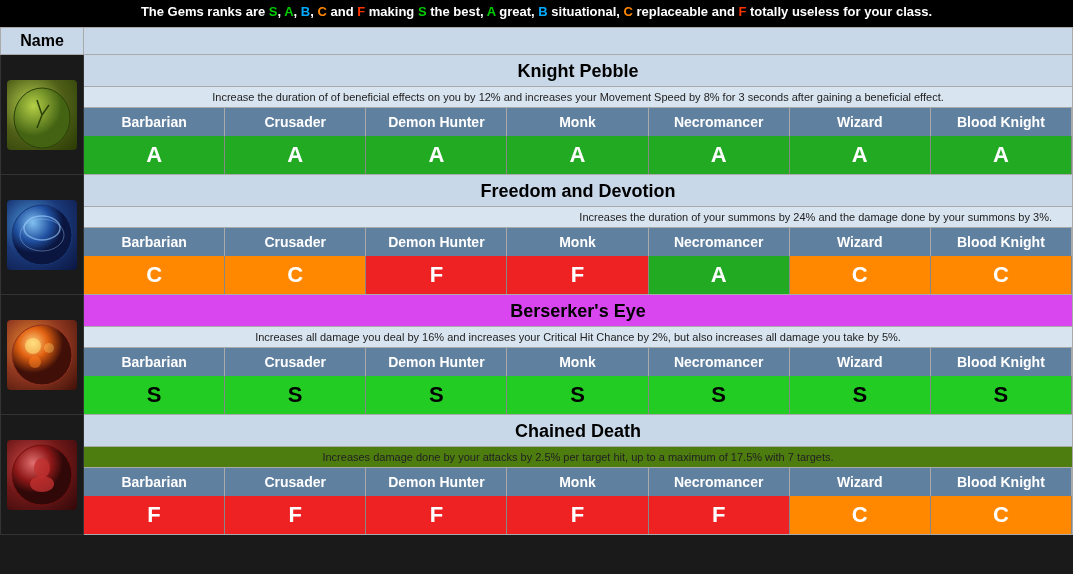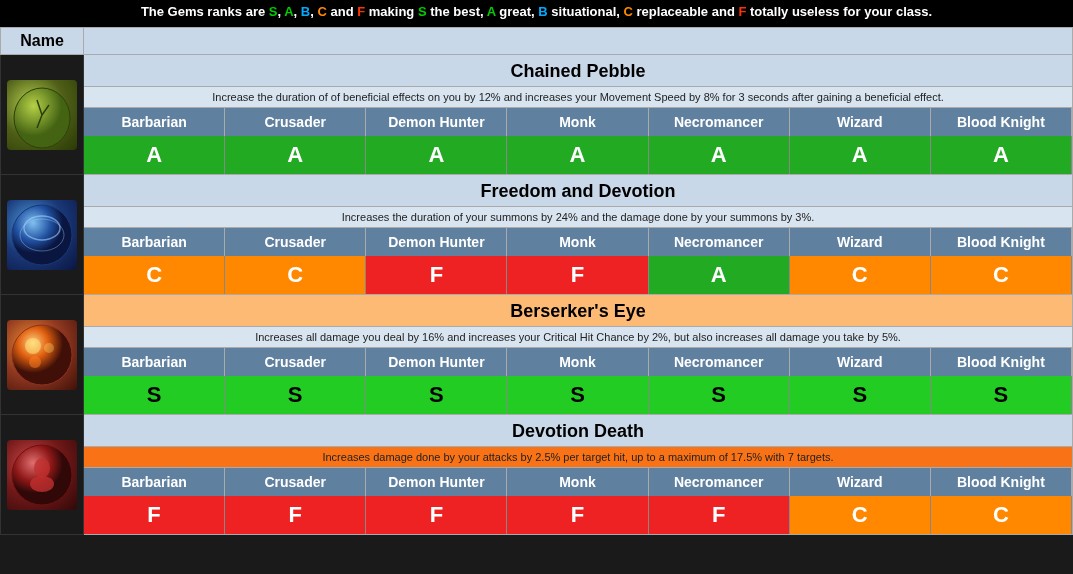--- a/index.html
+++ b/index.html
@@ -80,21 +80,21 @@
                     <stop offset="100%" stop-color="#3a5810"></stop>
                   </radialGradient>
                 </defs>
       <line x1="30" y1="20" x2="35" y2="35" stroke="#2a4008" stroke-width="1.5"></line>
       <line x1="35" y1="35" x2="42" y2="25" stroke="#2a4008" stroke-width="1.5"></line>
       <line x1="35" y1="35" x2="30" y2="48" stroke="#2a4008" stroke-width="1.5"></line>
       <ellipse cx="35" cy="38" rx="28" ry="30" fill="none" stroke="#2a4008" stroke-width="1"></ellipse>
     </svg></div>
           </td>
           <td style="background: rgb(200, 216, 232); padding: 0px; border: 1px solid rgb(170, 170, 170); vertical-align: top;">
-            <div style="text-align: center; font-size: 18px; font-weight: bold; padding: 6px 0px 4px; border-bottom: 1px solid rgb(170, 170, 170); background: rgb(200, 216, 232);">Chained Pebble</div>
+            <div style="text-align: center; font-size: 18px; font-weight: bold; padding: 6px 0px 4px; border-bottom: 1px solid rgb(170, 170, 170); background: rgb(200, 216, 232);">Knight Pebble</div>
             <div style="text-align: center; font-size: 11px; padding: 4px 36px; color: rgb(34, 34, 34); border-bottom: 1px solid rgb(170, 170, 170); background: rgb(216, 228, 240);">Increase the duration of of beneficial effects on you by 12% and increases your Movement Speed by 8% for 3 seconds after gaining a beneficial effect.</div>
             <div style="display: grid; grid-template-columns: repeat(7, 1fr); background: rgb(96, 128, 160);">
               <div style="text-align: center; font-weight: bold; font-size: 14px; color: rgb(255, 255, 255); padding: 6px 0px; border-right: 1px solid rgb(170, 170, 170);">Barbarian</div>
               <div style="text-align: center; font-weight: bold; font-size: 14px; color: rgb(255, 255, 255); padding: 6px 0px; border-right: 1px solid rgb(170, 170, 170);">Crusader</div>
               <div style="text-align: center; font-weight: bold; font-size: 14px; color: rgb(255, 255, 255); padding: 6px 0px; border-right: 1px solid rgb(170, 170, 170);">Demon Hunter</div>
               <div style="text-align: center; font-weight: bold; font-size: 14px; color: rgb(255, 255, 255); padding: 6px 0px; border-right: 1px solid rgb(170, 170, 170);">Monk</div>
               <div style="text-align: center; font-weight: bold; font-size: 14px; color: rgb(255, 255, 255); padding: 6px 0px; border-right: 1px solid rgb(170, 170, 170);">Necromancer</div>
               <div style="text-align: center; font-weight: bold; font-size: 14px; color: rgb(255, 255, 255); padding: 6px 0px; border-right: 1px solid rgb(170, 170, 170);">Wizard</div>
               <div style="text-align: center; font-weight: bold; font-size: 14px; color: rgb(255, 255, 255); padding: 6px 0px; border-right: 1px solid rgb(170, 170, 170);">Blood Knight</div>
             </div>
@@ -120,21 +120,21 @@
                   </radialGradient>
                 </defs>
       <circle cx="35" cy="35" r="30" fill="url(#g1)"></circle>
       <ellipse cx="35" cy="28" rx="18" ry="12" fill="none" stroke="#a0d0ff" stroke-width="1.5" opacity="0.6"></ellipse>
       <ellipse cx="35" cy="35" rx="22" ry="16" fill="none" stroke="#a0d0ff" stroke-width="1" opacity="0.4"></ellipse>
       <circle cx="35" cy="35" r="30" fill="none" stroke="#1a3878" stroke-width="1"></circle>
     </svg></div>
           </td>
           <td style="background: #f97316; padding: 0px; border: 1px solid rgb(170, 170, 170); vertical-align: top;">
             <div style="text-align: center; font-size: 18px; font-weight: bold; padding: 6px 0px 4px; border-bottom: 1px solid rgb(170, 170, 170); background: rgb(200, 216, 232);">Freedom and Devotion</div>
-            <div style="text-align: center; font-size: 11px; padding: 4px 20px; color: rgb(34, 34, 34); border-bottom: 1px solid rgb(170, 170, 170); background: rgb(216, 228, 240);">Increases the duration of your summons by 24% and the damage done by your summons by 3%.</div>
+            <div style="text-align: right; font-size: 11px; padding: 4px 20px; color: rgb(34, 34, 34); border-bottom: 1px solid rgb(170, 170, 170); background: rgb(216, 228, 240);">Increases the duration of your summons by 24% and the damage done by your summons by 3%.</div>
             <div style="display: grid; grid-template-columns: repeat(7, 1fr); background: rgb(96, 128, 160);">
               <div style="text-align: center; font-weight: bold; font-size: 14px; color: rgb(255, 255, 255); padding: 6px 0px; border-right: 1px solid rgb(170, 170, 170);">Barbarian</div>
               <div style="text-align: center; font-weight: bold; font-size: 14px; color: rgb(255, 255, 255); padding: 6px 0px; border-right: 1px solid rgb(170, 170, 170);">Crusader</div>
               <div style="text-align: center; font-weight: bold; font-size: 14px; color: rgb(255, 255, 255); padding: 6px 0px; border-right: 1px solid rgb(170, 170, 170);">Demon Hunter</div>
               <div style="text-align: center; font-weight: bold; font-size: 14px; color: rgb(255, 255, 255); padding: 6px 0px; border-right: 1px solid rgb(170, 170, 170);">Monk</div>
               <div style="text-align: center; font-weight: bold; font-size: 14px; color: rgb(255, 255, 255); padding: 6px 0px; border-right: 1px solid rgb(170, 170, 170);">Necromancer</div>
               <div style="text-align: center; font-weight: bold; font-size: 14px; color: rgb(255, 255, 255); padding: 6px 0px; border-right: 1px solid rgb(170, 170, 170);">Wizard</div>
               <div style="text-align: center; font-weight: bold; font-size: 14px; color: rgb(255, 255, 255); padding: 6px 0px; border-right: 1px solid rgb(170, 170, 170);">Blood Knight</div>
             </div>
             <div style="display: grid; grid-template-columns: repeat(7, 1fr);">
@@ -159,21 +159,21 @@
                   </radialGradient>
                 </defs>
       <circle cx="35" cy="35" r="30" fill="url(#g2)"></circle>
       <circle cx="26" cy="26" r="8" fill="#ffee80" opacity="0.5"></circle>
       <circle cx="42" cy="28" r="5" fill="#ffee80" opacity="0.3"></circle>
       <circle cx="28" cy="42" r="6" fill="#ff8020" opacity="0.5"></circle>
       <circle cx="35" cy="35" r="30" fill="none" stroke="#903020" stroke-width="1"></circle>
     </svg></div>
           </td>
           <td style="background: rgb(200, 216, 232); padding: 0px; border: 1px solid rgb(170, 170, 170); vertical-align: top;">
-            <div style="text-align: center; font-size: 18px; font-weight: bold; padding: 6px 0px 4px; border-bottom: 1px solid rgb(170, 170, 170); background: #fdba74;">Berserker's Eye</div>
+            <div style="text-align: center; font-size: 18px; font-weight: bold; padding: 6px 0px 4px; border-bottom: 1px solid rgb(170, 170, 170); background: #d946ef;">Berserker's Eye</div>
             <div style="text-align: center; font-size: 11px; padding: 4px 28px; color: rgb(34, 34, 34); border-bottom: 1px solid rgb(170, 170, 170); background: rgb(216, 228, 240);">Increases all damage you deal by 16% and increases your Critical Hit Chance by 2%, but also increases all damage you take by 5%.</div>
             <div style="display: grid; grid-template-columns: repeat(7, 1fr); background: rgb(96, 128, 160);">
               <div style="text-align: center; font-weight: bold; font-size: 14px; color: rgb(255, 255, 255); padding: 6px 0px; border-right: 1px solid rgb(170, 170, 170);">Barbarian</div>
               <div style="text-align: center; font-weight: bold; font-size: 14px; color: rgb(255, 255, 255); padding: 6px 0px; border-right: 1px solid rgb(170, 170, 170);">Crusader</div>
               <div style="text-align: center; font-weight: bold; font-size: 14px; color: rgb(255, 255, 255); padding: 6px 0px; border-right: 1px solid rgb(170, 170, 170);">Demon Hunter</div>
               <div style="text-align: center; font-weight: bold; font-size: 14px; color: rgb(255, 255, 255); padding: 6px 0px; border-right: 1px solid rgb(170, 170, 170);">Monk</div>
               <div style="text-align: center; font-weight: bold; font-size: 14px; color: rgb(255, 255, 255); padding: 6px 0px; border-right: 1px solid rgb(170, 170, 170);">Necromancer</div>
               <div style="text-align: center; font-weight: bold; font-size: 14px; color: rgb(255, 255, 255); padding: 6px 0px; border-right: 1px solid rgb(170, 170, 170);">Wizard</div>
               <div style="text-align: center; font-weight: bold; font-size: 14px; color: rgb(255, 255, 255); padding: 6px 0px; border-right: 1px solid rgb(170, 170, 170);">Blood Knight</div>
             </div>
@@ -198,22 +198,22 @@
                     <stop offset="100%" stop-color="#300808"></stop>
                   </radialGradient>
                 </defs>
       <circle cx="35" cy="35" r="30" fill="url(#g3)"></circle>
       <ellipse cx="35" cy="28" rx="8" ry="10" fill="#c03030" opacity="0.8"></ellipse>
       <ellipse cx="35" cy="44" rx="12" ry="8" fill="#c03030" opacity="0.8"></ellipse>
       <circle cx="35" cy="35" r="30" fill="none" stroke="#701010" stroke-width="1"></circle>
     </svg></div>
           </td>
           <td style="background: rgb(200, 216, 232); padding: 0px; border: 1px solid rgb(170, 170, 170); vertical-align: top;">
-            <div style="text-align: center; font-size: 18px; font-weight: bold; padding: 6px 0px 4px; border-bottom: 1px solid rgb(170, 170, 170); background: rgb(200, 216, 232);">Devotion Death</div>
-            <div style="text-align: center; font-size: 11px; padding: 4px 20px; color: rgb(34, 34, 34); border-bottom: 1px solid rgb(170, 170, 170); background: #f97316;">Increases damage done by your attacks by 2.5% per target hit, up to a maximum of 17.5% with 7 targets.</div>
+            <div style="text-align: center; font-size: 18px; font-weight: bold; padding: 6px 0px 4px; border-bottom: 1px solid rgb(170, 170, 170); background: rgb(200, 216, 232);">Chained Death</div>
+            <div style="text-align: center; font-size: 11px; padding: 4px 20px; color: rgb(34, 34, 34); border-bottom: 1px solid rgb(170, 170, 170); background: #4d7c0f;">Increases damage done by your attacks by 2.5% per target hit, up to a maximum of 17.5% with 7 targets.</div>
             <div style="display: grid; grid-template-columns: repeat(7, 1fr); background: rgb(96, 128, 160);">
               <div style="text-align: center; font-weight: bold; font-size: 14px; color: rgb(255, 255, 255); padding: 6px 0px; border-right: 1px solid rgb(170, 170, 170);">Barbarian</div>
               <div style="text-align: center; font-weight: bold; font-size: 14px; color: rgb(255, 255, 255); padding: 6px 0px; border-right: 1px solid rgb(170, 170, 170);">Crusader</div>
               <div style="text-align: center; font-weight: bold; font-size: 14px; color: rgb(255, 255, 255); padding: 6px 0px; border-right: 1px solid rgb(170, 170, 170);">Demon Hunter</div>
               <div style="text-align: center; font-weight: bold; font-size: 14px; color: rgb(255, 255, 255); padding: 6px 0px; border-right: 1px solid rgb(170, 170, 170);">Monk</div>
               <div style="text-align: center; font-weight: bold; font-size: 14px; color: rgb(255, 255, 255); padding: 6px 0px; border-right: 1px solid rgb(170, 170, 170);">Necromancer</div>
               <div style="text-align: center; font-weight: bold; font-size: 14px; color: rgb(255, 255, 255); padding: 6px 0px; border-right: 1px solid rgb(170, 170, 170);">Wizard</div>
               <div style="text-align: center; font-weight: bold; font-size: 14px; color: rgb(255, 255, 255); padding: 6px 0px; border-right: 1px solid rgb(170, 170, 170);">Blood Knight</div>
             </div>
             <div style="display: grid; grid-template-columns: repeat(7, 1fr);">

